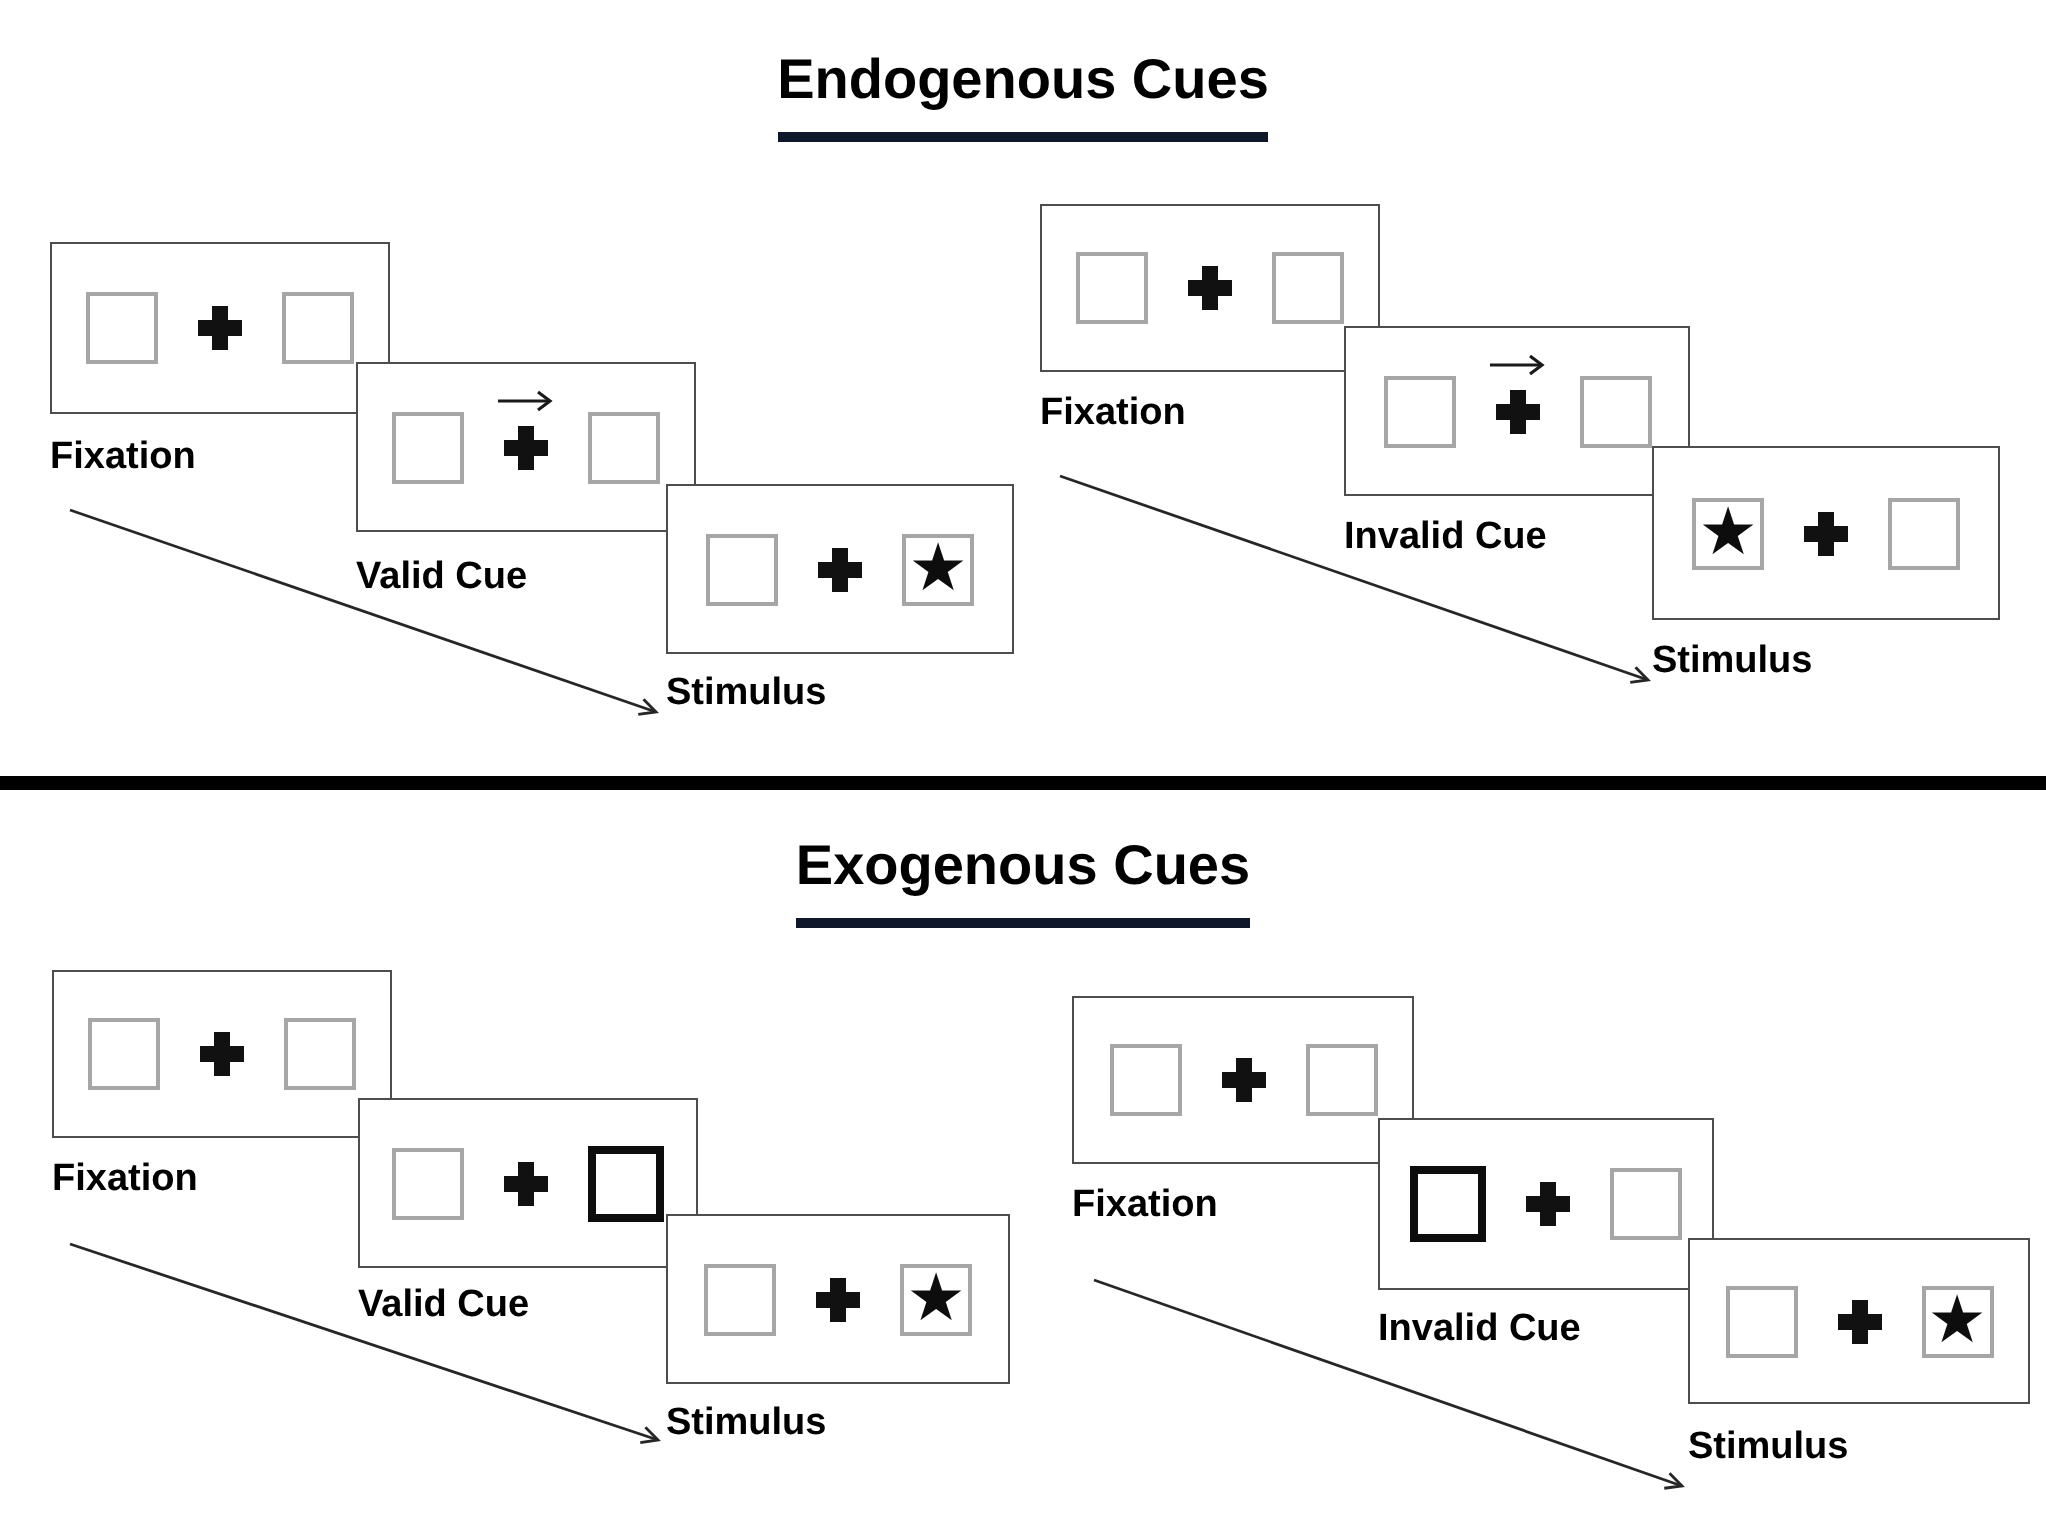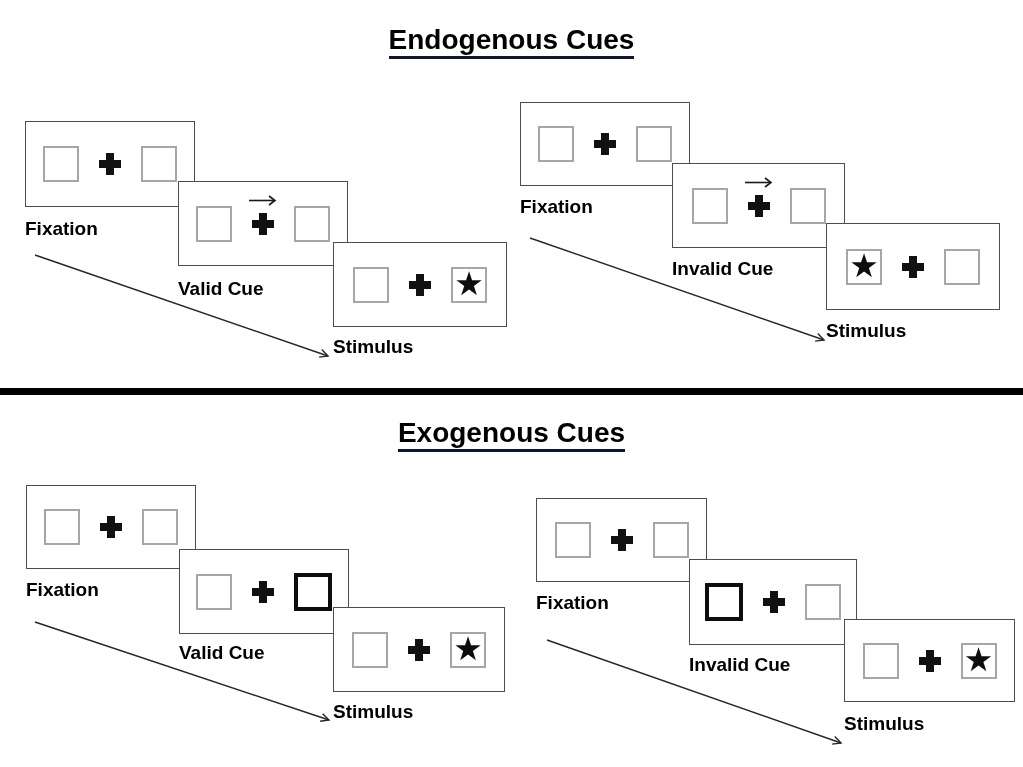--- a/index.html
+++ b/index.html
@@ -5,21 +5,21 @@
   html,body{margin:0;padding:0;background:#fff;}
   #stage{
     position:relative;width:1023px;height:767px;background:#ffffff;
     font-family:"Liberation Sans",sans-serif;color:#000;overflow:hidden;
   }
   .section-title{
     position:absolute;left:0;width:100%;text-align:center;
     font-size:28px;font-weight:bold;
   }
   .section-title span{
-    display:inline-block;border-bottom:3px solid #0f172a;padding-bottom:0;
+    display:inline-block;border-bottom:5px solid #0f172a;padding-bottom:10px;
   }
   .divider{position:absolute;left:0;width:1023px;height:7px;background:#000;}
   .panel{
     position:absolute;background:#fff;border:1.5px solid #4d4d4d;
     display:flex;align-items:center;justify-content:center;gap:20px;
     box-sizing:border-box;
   }
   .box{
     width:36px;height:36px;border:2px solid #a6a6a6;background:#fff;
     box-sizing:border-box;display:flex;align-items:center;justify-content:center;

